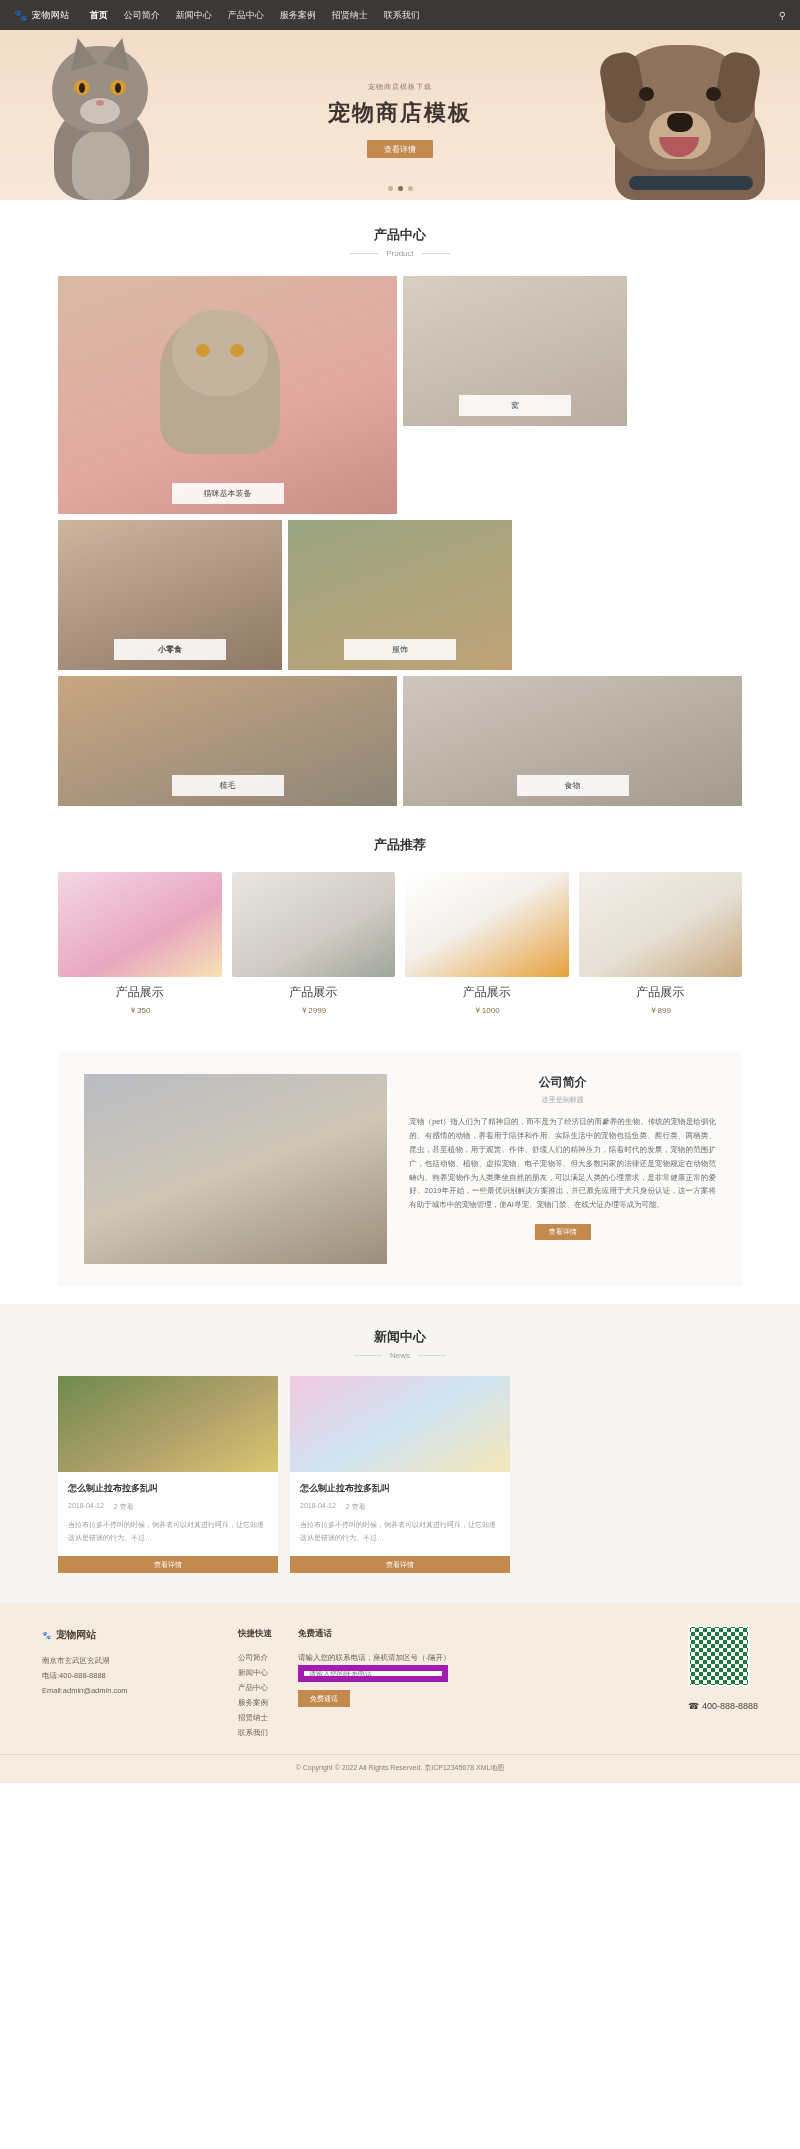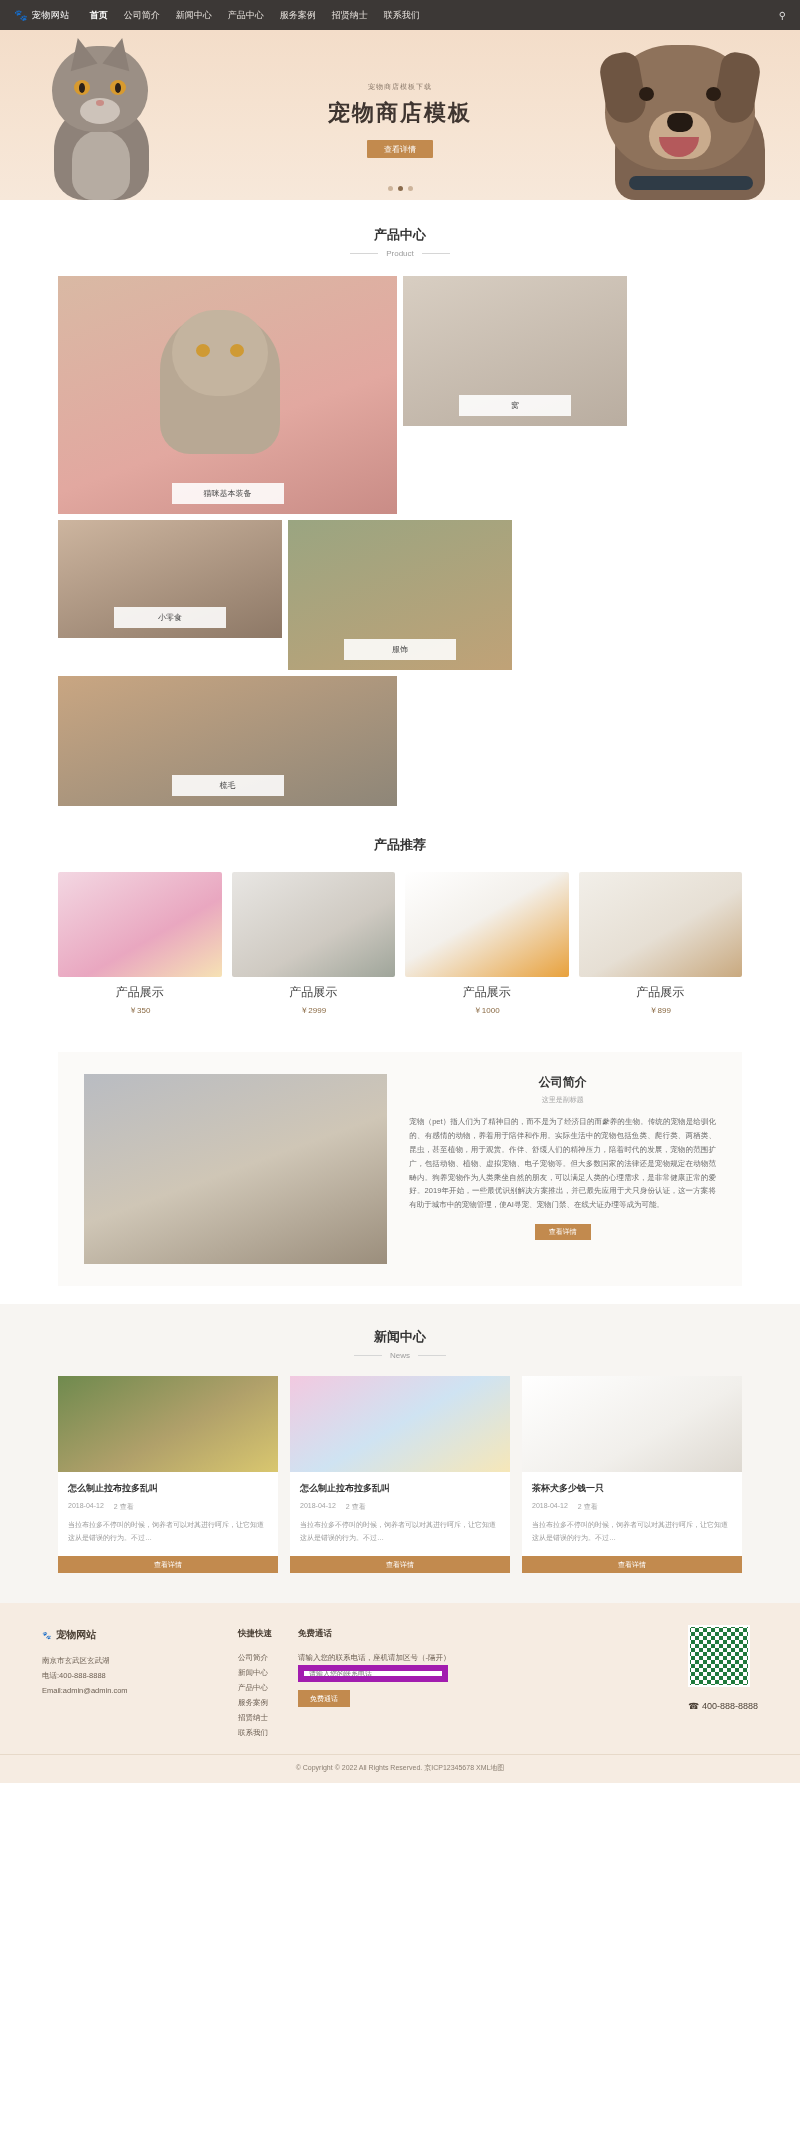--- a/index.html
+++ b/index.html
@@ -95,21 +95,21 @@
   .prod-grid { margin-top: 18px; display: grid; grid-template-columns: repeat(12, 1fr); gap: 6px; }
   .tile { position: relative; overflow: hidden; }
   .tile .cap {
     position: absolute; left: 50%; transform: translateX(-50%);
     bottom: 10px; background: rgba(255,255,255,.88);
     font-size: 8px; color: #4a4a4a; padding: 5px 0; width: 112px; text-align:center;
   }
   .t1 { grid-column: span 6; height: 238px; background: linear-gradient(160deg,#3a3430,#6e6157 55%,#9b8d80); }
   .t2 { grid-column: span 6; height: 238px; background: linear-gradient(160deg,#d9b9a4,#e2a8a0 60%,#c98c86); }
   .t3 { grid-column: span 4; height: 150px; background: linear-gradient(160deg,#d8cec2,#b9ada0); }
-  .t4 { grid-column: span 4; height: 118px; background: linear-gradient(160deg,#cdb59f,#8d7866); }
+  .t4 { grid-column: span 4; height: 150px; background: linear-gradient(160deg,#cdb59f,#8d7866); font-weight: bold; }
   .t5 { grid-column: span 4; height: 150px; background: linear-gradient(160deg,#9aa581,#c0a277); }
   .t6 { grid-column: span 6; height: 130px; background: linear-gradient(160deg,#c9a682,#8e8678); }
   .t7 { grid-column: span 6; height: 130px; background: linear-gradient(160deg,#cfc7bd,#a39a8e); }
 
   
   .pet-dog-a { position:absolute; left:36%; top:22%; width:90px; height:150px; background:#efe7dd; border-radius:45px 45px 30px 30px;}
   .pet-dog-a .face { position:absolute; top:-6px; left:6px; width:78px; height:78px; background:#f3ece3; border-radius:50%;}
   .pet-dog-a .patch { position:absolute; top:-6px; left:6px; width:40px; height:60px; background:#b07a45; border-radius:40px 0 0 24px;}
   .pet-dog-a .nose { position:absolute; top:40px; left:34px; width:16px; height:12px; background:#30241c; border-radius:8px;}
   .pet-cat-b { position:absolute; left:30%; top:16%; width:120px; height:140px; background:#b8a894; border-radius:56px 56px 30px 30px;}
@@ -245,20 +245,23 @@
     </div>
     <div class="tile t4">
       <div class="cap">小零食</div>
     </div>
     <div class="tile t5">
       <div class="cap">服饰</div>
     </div>
     <div class="tile t6">
       <div class="cap">梳毛</div>
     </div>
+    <div class="tile t7">
+      <div class="cap">食物</div>
+    </div>
   </div>
 </div>
 
 <div class="section" style="padding-top:4px;">
   <div class="sec-title">
     <div class="sec-title-cn">产品推荐</div>
   </div>
   <div class="rec-grid">
     <div>
       <div class="rec-img" style="background:linear-gradient(150deg,#f3d7e2,#e9a7c0 60%,#f6e2b4);"></div>
@@ -323,32 +326,20 @@
         <div class="news-title">怎么制止拉布拉多乱叫</div>
         <div class="news-meta">
           <span>2018-04-12</span>
           <span>2 查看</span>
         </div>
         <div class="news-desc">当拉布拉多不停叫的时候，饲养者可以对其进行呵斥，让它知道这从是错误的行为。不过…</div>
       </div>
       <div class="news-btn">查看详情</div>
     </div>
 
-    <div class="news-card">
-      <div class="news-img" style="background:linear-gradient(150deg,#ffffff,#f1efeb 60%,#ddd8d0);"></div>
-      <div class="news-body">
-        <div class="news-title">茶杯犬多少钱一只</div>
-        <div class="news-meta">
-          <span>2018-04-12</span>
-          <span>2 查看</span>
-        </div>
-        <div class="news-desc">当拉布拉多不停叫的时候，饲养者可以对其进行呵斥，让它知道这从是错误的行为。不过…</div>
-      </div>
-      <div class="news-btn">查看详情</div>
-    </div>
 
   </div>
 </div>
 
 <div class="footer">
   <div class="f-col brand">
     <div class="f-logo">
       <span>🐾</span>
       <span class="f-logo-text">宠物网站</span>
     </div>

